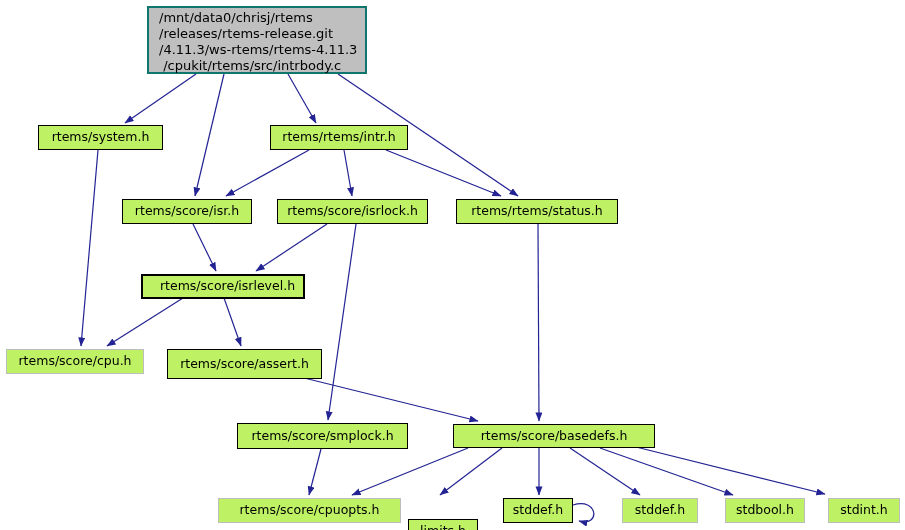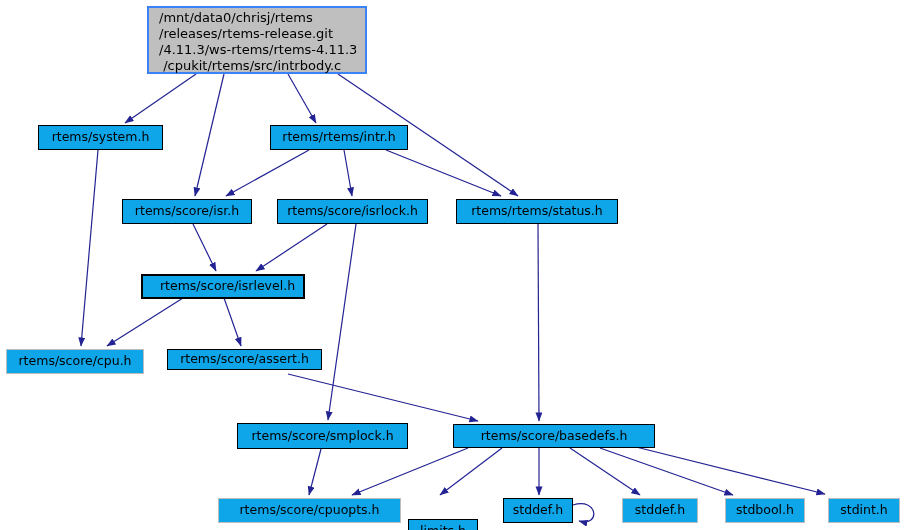--- a/index.html
+++ b/index.html
@@ -1,24 +1,24 @@
 <!DOCTYPE html>
 <html><head>
 <meta charset="utf-8">
 <style>
   html,body{margin:0;padding:0;background:#ffffff;}
   #canvas{position:relative;width:905px;height:530px;background:#ffffff;overflow:hidden;
           font-family:"DejaVu Sans", sans-serif;}
   #edges{position:absolute;left:0;top:0;width:905px;height:530px;}
-  .node{position:absolute;box-sizing:border-box;background:#0ea5e9;border:1px solid #000000;
+  .node{position:absolute;box-sizing:border-box;background:#bef264;border:1px solid #000000;
         display:flex;align-items:center;justify-content:center;white-space:nowrap;
         font-size:12.5px;color:#000;line-height:1;}
   .node.gray{border-color:#bdbdbd;}
   .node.bold{border-width:2px;padding-left:9px;}
-  .root{position:absolute;box-sizing:border-box;background:#bfbfbf;border:2px solid #3b82f6;
+  .root{position:absolute;box-sizing:border-box;background:#bfbfbf;border:2px solid #0f766e;
         font-size:13px;line-height:16px;color:#000;white-space:pre;padding:2px 17px 0 10px;
         text-align:left;}
 </style>
 </head>
 <body>
 
 <div id="canvas">
 
   <svg id="edges" viewBox="0 0 905 530" xmlns="http://www.w3.org/2000/svg">
     <defs>
@@ -65,21 +65,21 @@
   <div class="node" style="left:122px;top:199px;width:130px;height:25px;">rtems/score/isr.h</div>
 
   <div class="node" style="left:277px;top:199px;width:151px;height:25px;">rtems/score/isrlock.h</div>
 
   <div class="node" style="left:456px;top:199px;width:162px;height:25px;">rtems/rtems/status.h</div>
 
   <div class="node bold" style="left:141px;top:274px;width:164px;height:25px;">rtems/score/isrlevel.h</div>
 
   <div class="node gray" style="left:6px;top:349px;width:138px;height:25px;">rtems/score/cpu.h</div>
 
-  <div class="node" style="left:167px;top:349px;width:155px;height:21px;">rtems/score/assert.h</div>
+  <div class="node" style="left:167px;top:349px;width:155px;height:30px;">rtems/score/assert.h</div>
 
   <div class="node" style="left:237px;top:423px;width:171px;height:26px;">rtems/score/smplock.h</div>
 
   <div class="node" style="left:453px;top:424px;width:202px;height:24px;">rtems/score/basedefs.h</div>
 
   <div class="node gray" style="left:218px;top:498px;width:183px;height:25px;">rtems/score/cpuopts.h</div>
 
   <div class="node" style="left:408px;top:498px;width:70px;height:25px;margin-top:21px;">limits.h</div>
 
   <div class="node" style="left:503px;top:498px;width:70px;height:25px;">stddef.h</div>

